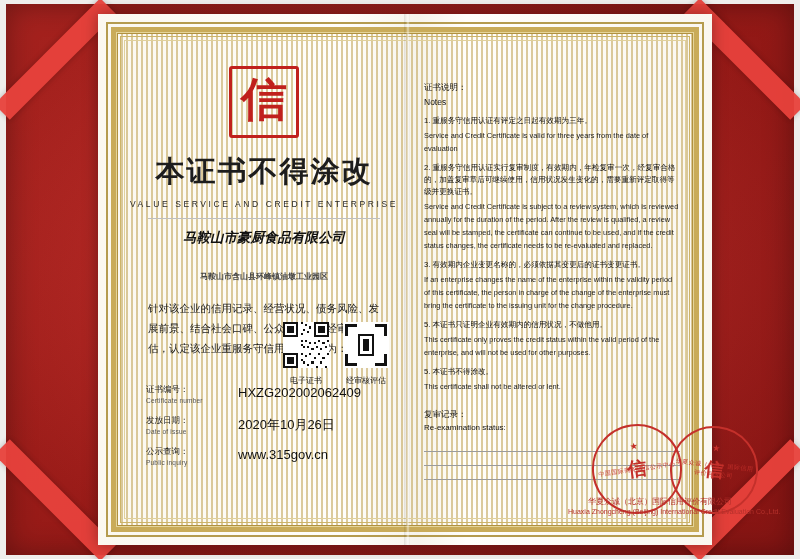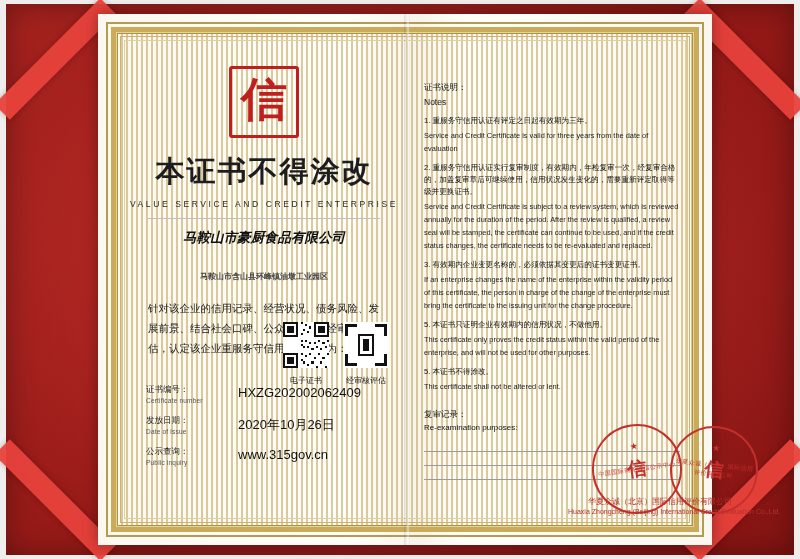--- a/index.html
+++ b/index.html
@@ -308,21 +308,21 @@
         <div class="note-cn">3. 有效期内企业变更名称的，必须依据其变更后的证书变更证书。</div>
         <div class="note-en">If an enterprise changes the name of the enterprise within the validity period of this certificate, the person in charge of the change of the enterprise must bring the certificate to the issuing unit for the change procedure.</div>
 
         <div class="note-cn">5. 本证书只证明企业有效期内的信用状况，不做他用。</div>
         <div class="note-en">This certificate only proves the credit status within the valid period of the enterprise, and will not be used for other purposes.</div>
 
         <div class="note-cn">5. 本证书不得涂改。</div>
         <div class="note-en">This certificate shall not be altered or lent.</div>
 
         <div class="reexam-cn">复审记录：</div>
-        <div class="reexam-en">Re-examination purposes:</div>
+        <div class="reexam-en">Re-examination status:</div>
         <div class="reexam-lines">
           <div></div>
           <div></div>
           <div></div>
         </div>
 
         <div class="stamp stamp-a">
           <div class="stamp-txt">中国国际商务诚信公示中心</div>
           <div class="stamp-star">★</div>
           <div class="stamp-core">信</div>

